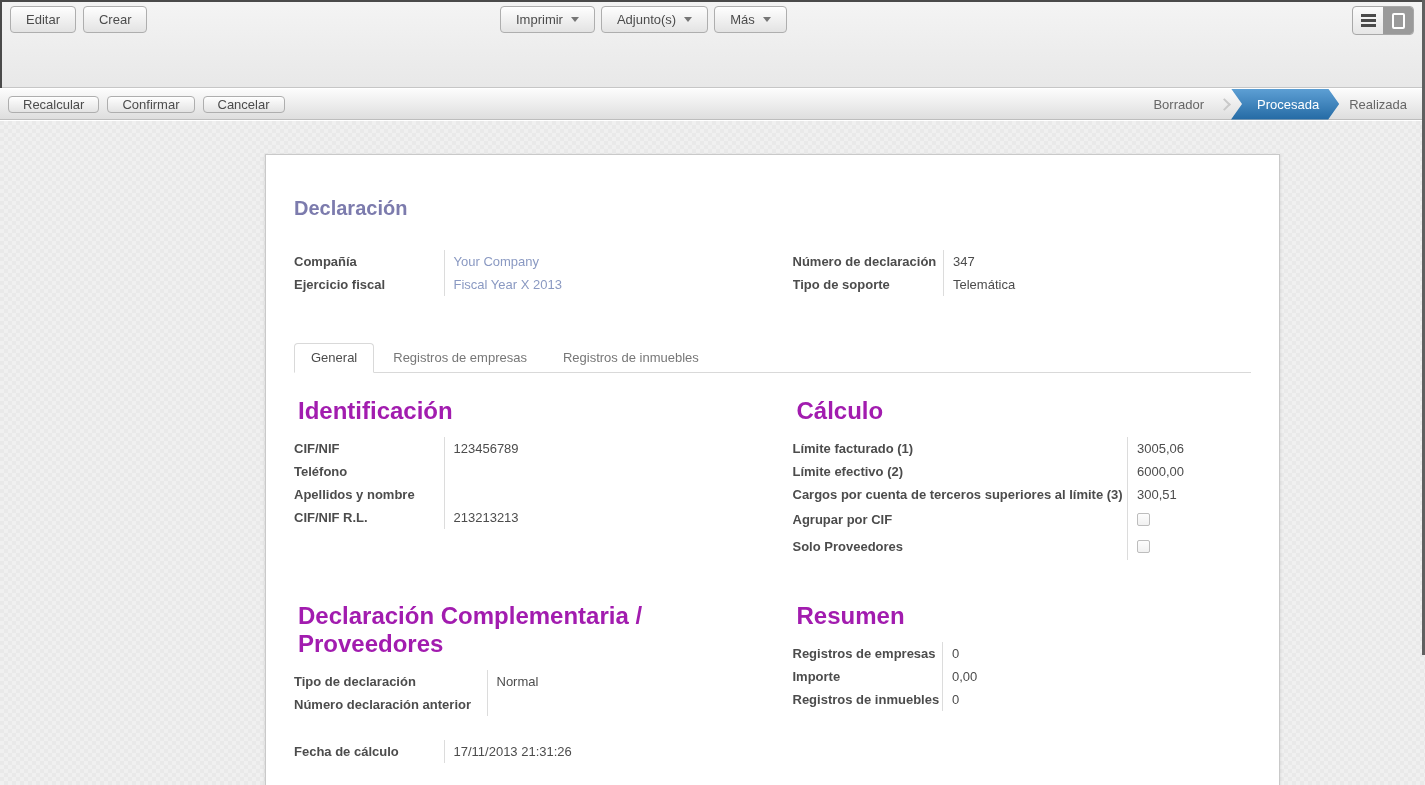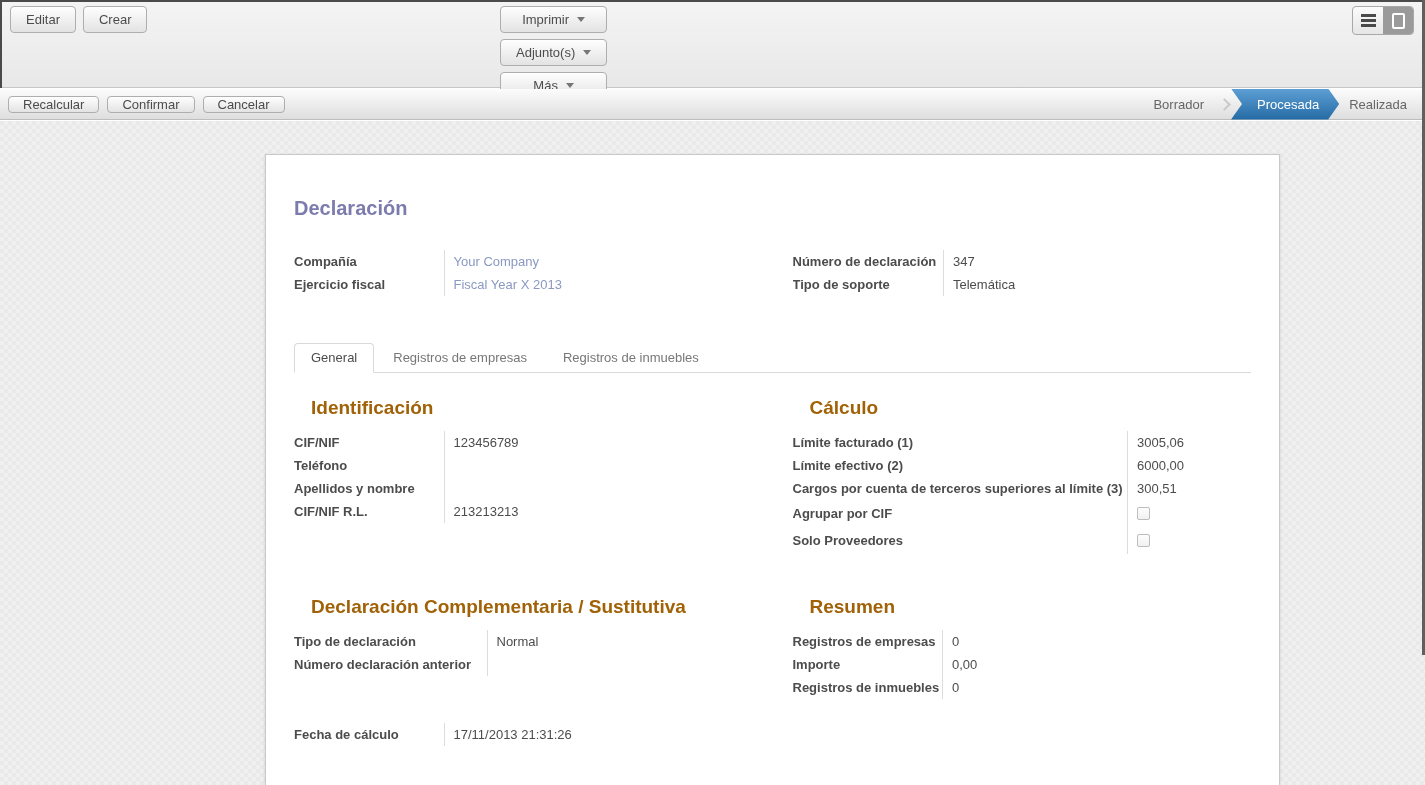--- a/index.html
+++ b/index.html
@@ -18,21 +18,21 @@
   .breadcrumb { padding:13px 0 0 10px; font-size:17px; font-weight:bold; }
   .breadcrumb .bc-link { color:#7C7BAD; text-decoration:none; cursor:pointer; }
   .breadcrumb .bc-sep { color:#888; font-weight:normal; padding:0 4px; }
   .breadcrumb .bc-current { color:#444; }
 
   .btn { display:inline-block; padding:5px 15px; font-size:13px; color:#4c4c4c;
          background:linear-gradient(#fefefe,#e3e3e3); border:1px solid #aeaeae; border-radius:4px;
          cursor:pointer; text-align:center; box-shadow:0 1px 0 rgba(255,255,255,.5) inset; white-space:nowrap; }
   .btn-row { position:relative; height:44px; }
   .btn-left { position:absolute; left:10px; top:6px; display:flex; gap:7px; }
-  .btn-center { position:absolute; left:500px; top:6px; display:flex; gap:6px;flex-direction:column; }
+  .btn-center { position:absolute; left:500px; top:6px; display:flex; gap:6px; }
   .caret { display:inline-block; width:0; height:0; border-left:4px solid transparent;
            border-right:4px solid transparent; border-top:5px solid #767676; margin-left:8px; vertical-align:2px; }
 
   .view-switcher { position:absolute; right:11px; top:6px; display:flex; border:1px solid #a8a8a8;
                    border-radius:4px; overflow:hidden; background:linear-gradient(#fbfbfb,#e6e6e6); }
   .vs-btn { width:30px; height:27px; display:flex; align-items:center; justify-content:center; cursor:pointer; }
   .vs-btn.active { background:#9a9a9a; }
   .icon-list { display:flex; flex-direction:column; gap:2px; }
   .icon-list i { display:block; width:15px; height:3px; background:#4a4a4a; }
   .icon-form { display:block; width:13px; height:16px; border:2px solid #fff; border-radius:2px; }
@@ -55,21 +55,21 @@
   .main { position:absolute; top:121px; left:0; width:100%; height:664px;
           background-color:#e9e9e9;
           background-image:linear-gradient(45deg,#f0f0f0 25%,transparent 25%,transparent 75%,#f0f0f0 75%),
                            linear-gradient(45deg,#f0f0f0 25%,transparent 25%,transparent 75%,#f0f0f0 75%);
           background-size:8px 8px; background-position:0 0,4px 4px; }
   .sheet { position:absolute; left:265px; top:33px; width:1015px; height:634px;
            background:#fff; border:1px solid #c9c9c9; box-shadow:0 1px 3px rgba(0,0,0,.12);
            padding:28px; overflow:hidden; }
 
   .sheet-title { font-size:20px; font-weight:bold; color:#7C7BAD; margin:14px 0 30px 0; }
-  .sec-title { font-size:19px; font-weight:bold; color:#a16207; margin:0 0 12px 17px; }
+  .sec-title { font-size:24px; font-weight:bold; color:#a21caf; margin:0 0 12px 4px; }
 
   .grid2 { display:grid; grid-template-columns:1fr 1fr; column-gap:40px; }
 
   table.ft { border-collapse:collapse; width:100%; table-layout:fixed; }
   table.ft td { font-size:13px; vertical-align:top; }
   td.lbl { font-weight:bold; color:#4c4c4c; padding:4px 10px 4px 0; border-right:1px solid #dcdcdc;
            white-space:nowrap; overflow:hidden; }
   td.val { color:#4c4c4c; padding:4px 0 4px 9px; white-space:nowrap; }
   td.val.link { color:#8a99c2; cursor:pointer; }
   .lw150 col.c-label { width:150px; } .lw151 col.c-label { width:151px; }
@@ -238,21 +238,21 @@
             </tr>
             <tr class="cbrow">
               <td class="lbl">Solo Proveedores</td>
               <td class="val"><span class="cb"></span></td>
             </tr>
           </tbody>
             </table>
         </div>
 
         <div class="group mt42">
-          <div class="sec-title">Declaración Complementaria / Sustitutiva</div>
+          <div class="sec-title">Declaración Complementaria / Proveedores</div>
           <table class="ft lw193">
             <colgroup>
                 <col class="c-label">
                 <col>
               </colgroup>
             <tbody>
                 <tr>
               <td class="lbl">Tipo de declaración</td>
               <td class="val">Normal</td>
             </tr>

